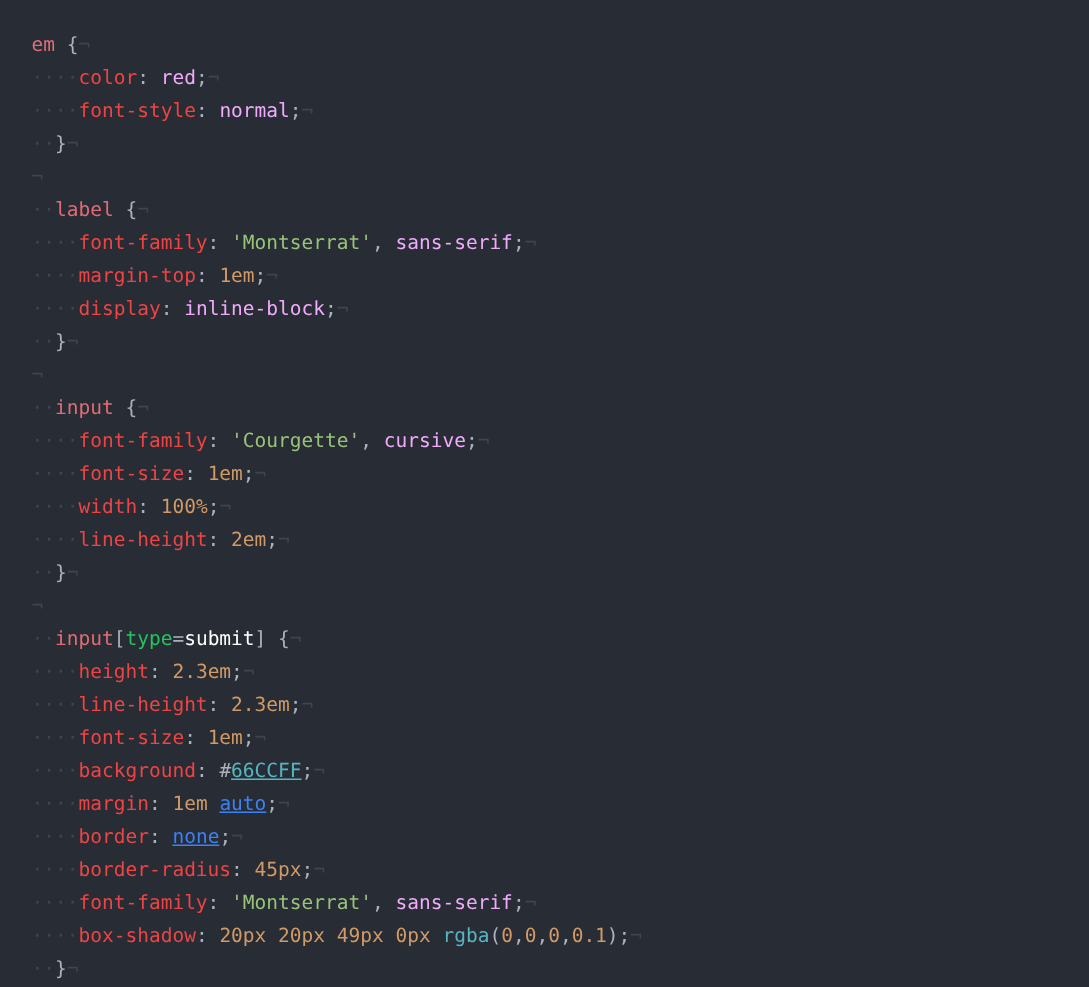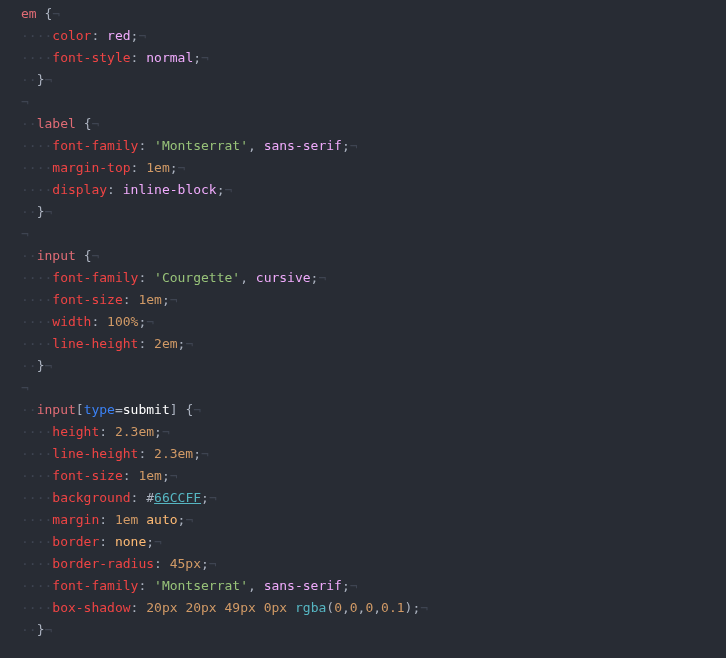--- a/index.html
+++ b/index.html
@@ -15,33 +15,33 @@
   }
   .editor { display:flex; height:100%; }
   .gutter {
     width:9px;
     background:#282c34;
     border-right:1px solid #282c34;
     flex-shrink:0;
   }
   .code {
     padding-left:12px;
-    padding-top:3px;
+    padding-top:20px;
     white-space:pre;
     position:relative;
   }
   .line { height:22px; }
   .invis { color:#3e4451; }
   .sel   { color:#e06c75; }  
-  .attr  { color:#3b82f6; }  
+  .attr  { color:#22c55e; }  
   .attrval{ color:#ffffff; } 
   .prop  { color:#ef4444; }  
   .punc  { color:#abb2bf; }
   .num   { color:#d19a66; }  
-  .kw    { color:#fdba74; }  
+  .kw    { color:#3b82f6;text-decoration:underline; }  
   .str   { color:#98c379; }  
   .fn    { color:#56b6c2; }  
   .hex   { color:#56b6c2;text-decoration:underline; }  
   .ident { color:#f0abfc; }  
 </style>
 </head>
 <body>
 
 <div class="editor">
   <div class="gutter"></div>

